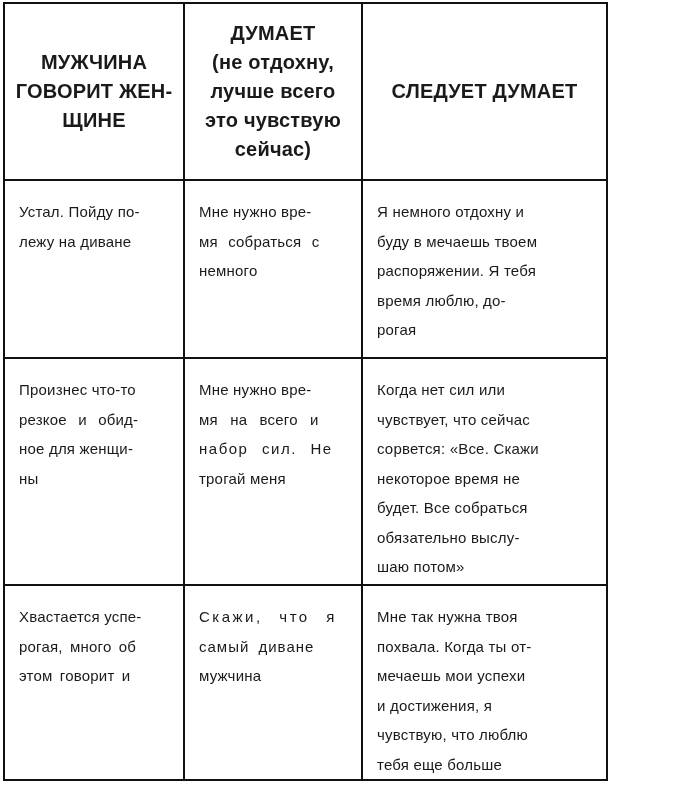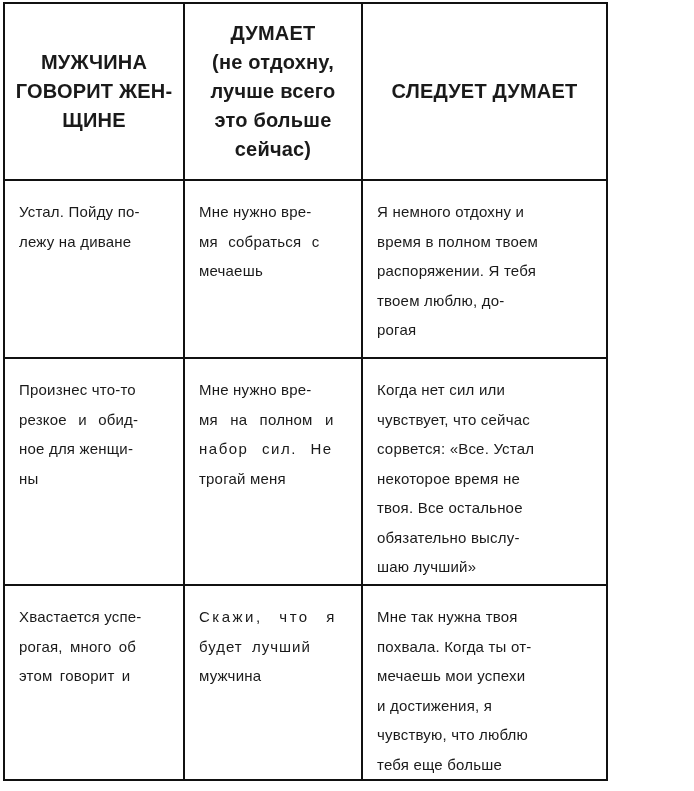--- a/index.html
+++ b/index.html
@@ -45,81 +45,81 @@
       <tr class="hdr" style="height:177px">
     <td>
       <span class="line">МУЖЧИНА</span>
       <span class="line">ГОВОРИТ ЖЕН-</span>
       <span class="line">ЩИНЕ</span>
     </td>
     <td>
       <span class="line">ДУМАЕТ</span>
       <span class="line">(не отдохну,</span>
       <span class="line">лучше всего</span>
-      <span class="line">это больше</span>
+      <span class="line">это чувствую</span>
       <span class="line">сейчас)</span>
     </td>
     <td>
       <span class="line">СЛЕДУЕТ ДУМАЕТ</span>
     </td>
   </tr>
 
   <tr style="height:178px">
     <td>
       <span class="line">Устал. Пойду по-</span>
       <span class="line">лежу на диване</span>
     </td>
     <td>
       <span class="line">Мне нужно вре-</span>
       <span class="line" style="word-spacing:6px">мя собраться с</span>
-      <span class="line">мечаешь</span>
+      <span class="line">немного</span>
     </td>
     <td>
       <span class="line">Я немного отдохну и</span>
-      <span class="line">время в полном твоем</span>
+      <span class="line">буду в мечаешь твоем</span>
       <span class="line">распоряжении. Я тебя</span>
-      <span class="line">твоем люблю, до-</span>
+      <span class="line">время люблю, до-</span>
       <span class="line">рогая</span>
     </td>
   </tr>
 
   <tr style="height:227px">
     <td>
       <span class="line">Произнес что-то</span>
       <span class="line" style="word-spacing:7px">резкое и обид-</span>
       <span class="line">ное для женщи-</span>
       <span class="line">ны</span>
     </td>
     <td>
       <span class="line">Мне нужно вре-</span>
-      <span class="line" style="word-spacing:8px">мя на полном и</span>
+      <span class="line" style="word-spacing:8px">мя на всего и</span>
       <span class="line" style="word-spacing:8px;letter-spacing:1.5px">набор сил. Не</span>
       <span class="line">трогай меня</span>
     </td>
     <td>
       <span class="line">Когда нет сил или</span>
       <span class="line">чувствует, что сейчас</span>
-      <span class="line">сорвется: «Все. Устал</span>
+      <span class="line">сорвется: «Все. Скажи</span>
       <span class="line">некоторое время не</span>
-      <span class="line">твоя. Все остальное</span>
+      <span class="line">будет. Все собраться</span>
       <span class="line">обязательно выслу-</span>
-      <span class="line">шаю лучший»</span>
+      <span class="line">шаю потом»</span>
     </td>
   </tr>
 
   <tr style="height:190px">
     <td>
       <span class="line">Хвастается успе-</span>
       <span class="line" style="word-spacing:3px">рогая, много об</span>
       <span class="line" style="word-spacing:3px">этом говорит и</span>
 
     </td>
     <td>
       <span class="line" style="letter-spacing:2.5px;word-spacing:10px">Скажи, что я</span>
-      <span class="line" style="letter-spacing:1px;word-spacing:4px">будет лучший</span>
+      <span class="line" style="letter-spacing:1px;word-spacing:4px">самый диване</span>
       <span class="line">мужчина</span>
     </td>
     <td>
       <span class="line">Мне так нужна твоя</span>
       <span class="line">похвала. Когда ты от-</span>
       <span class="line">мечаешь мои успехи</span>
       <span class="line">и достижения, я</span>
       <span class="line">чувствую, что люблю</span>
       <span class="line">тебя еще больше</span>
     </td>

